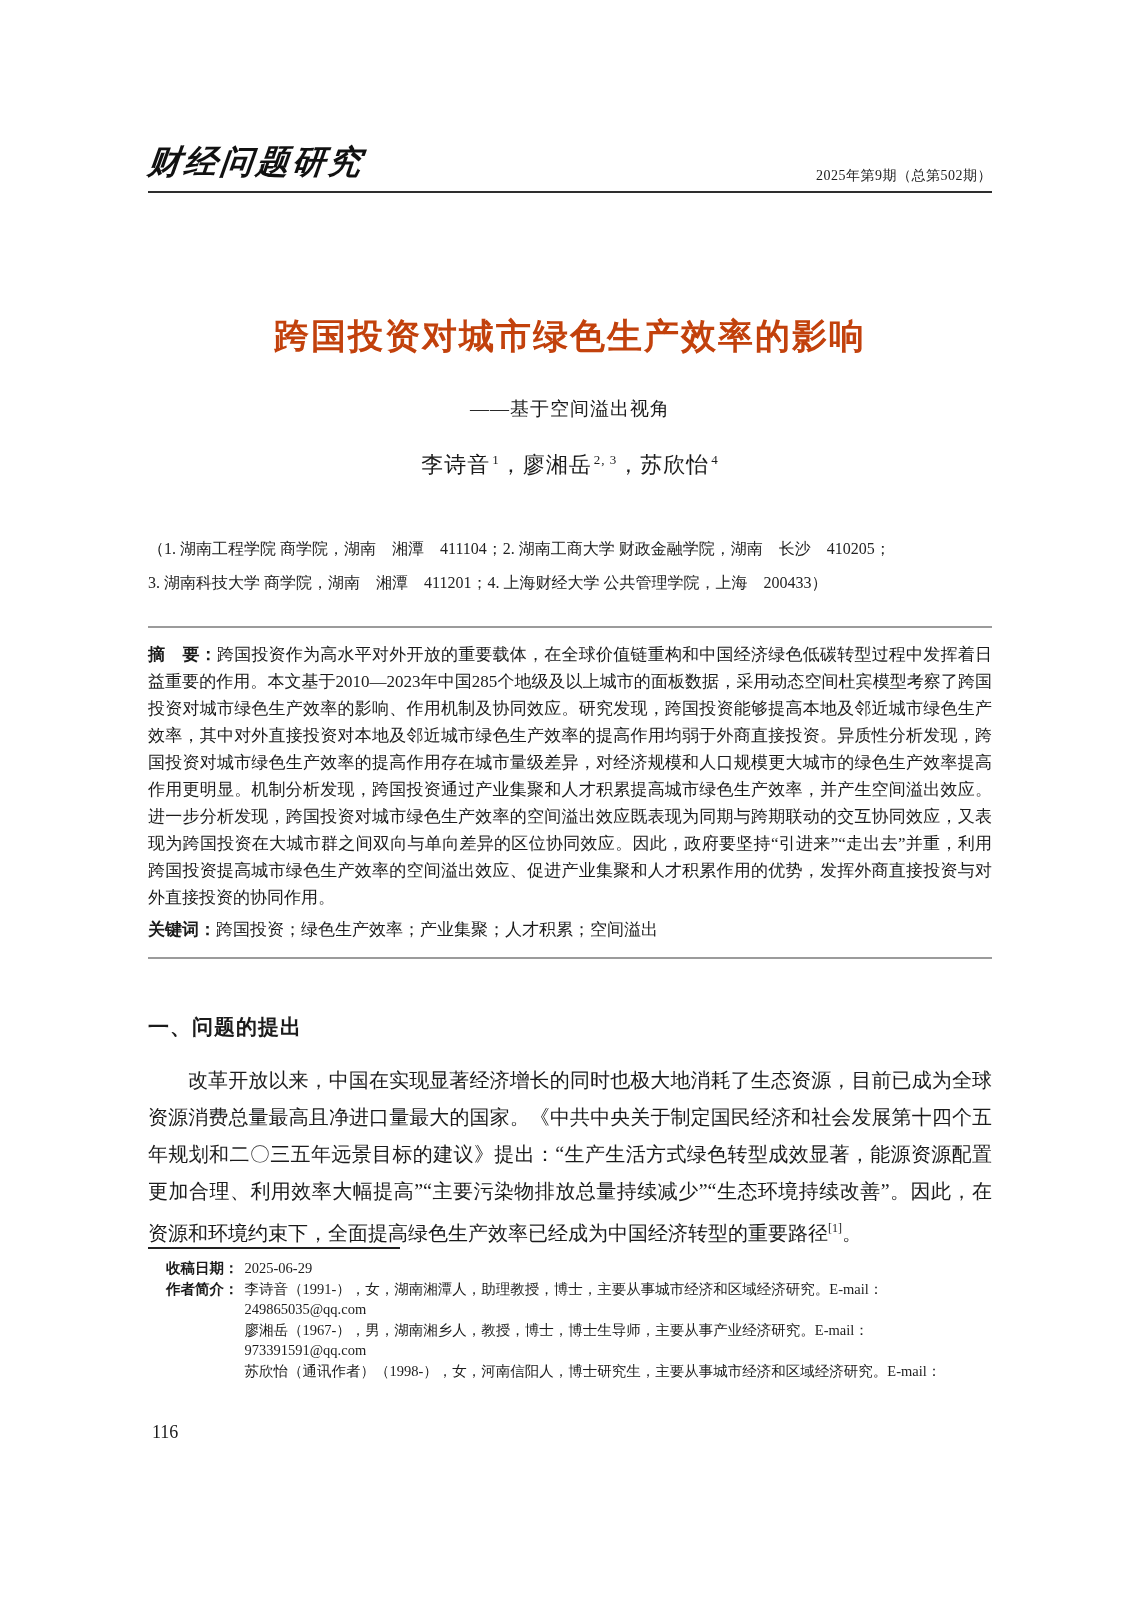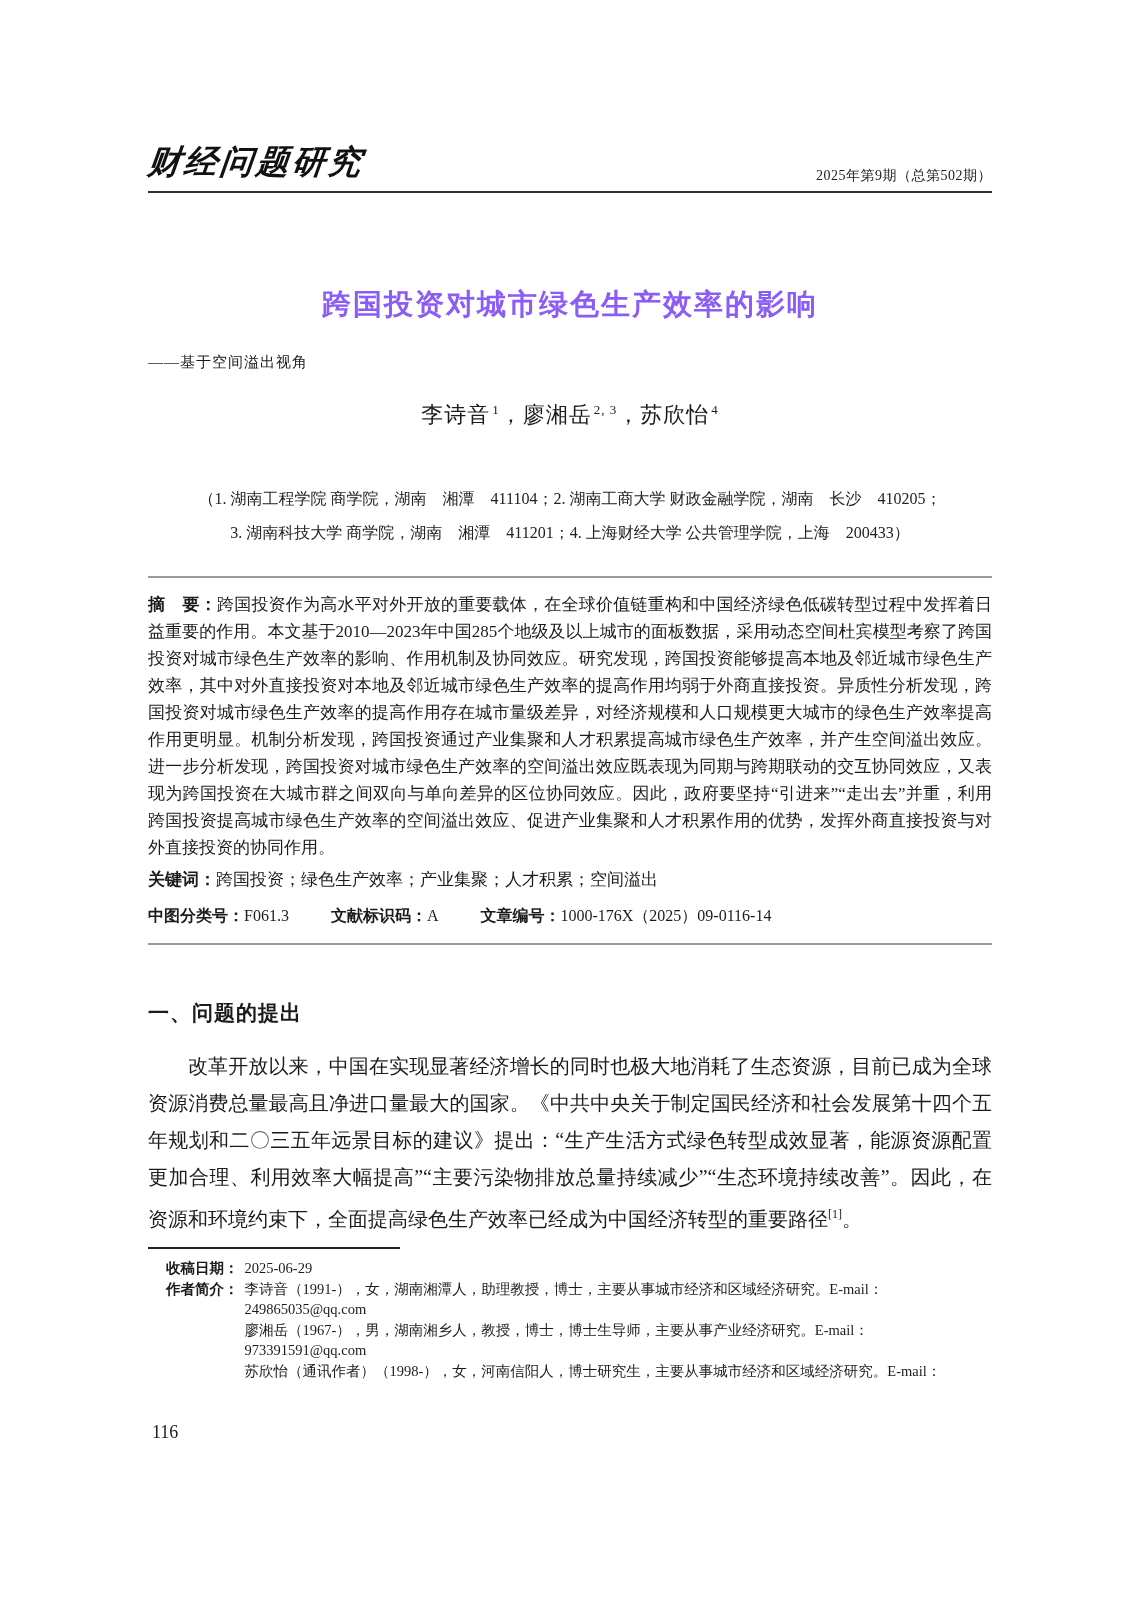--- a/index.html
+++ b/index.html
@@ -29,43 +29,43 @@
     font-weight: 900;
     font-style: italic;
     font-size: 33px;
     letter-spacing: 3px;
     transform: skewX(-6deg);
     color: #111;
   }
   .issue-info { font-size: 14px; letter-spacing: 0.5px; }
   
   .article-title {
-    margin-top: 92px;
+    margin-top: 120px;
     text-align: center;
     font-family: "Liberation Sans", "DejaVu Sans", sans-serif;
     font-weight: 700;
-    font-size: 29px;
+    font-size: 35px;
     letter-spacing: 2px;
-    color: #8b5cf6;
+    color: #c2410c;
   }
   .article-subtitle {
-    margin-top: 28px;
-    font-size: 15px;
+    margin-top: 36px;
+    text-align: center;
+    font-size: 19px;
     letter-spacing: 1px;
   }
   .authors-line {
     margin-top: 28px;
     text-align: center;
     font-size: 22px;
     letter-spacing: 1px;
   }
   .authors-line sup { font-size: 13px; margin-left: 2px; }
   .affiliations {
     margin-top: 52px;
-    text-align: center;
     font-size: 16px;
     line-height: 34px;
     color: #222;
   }
   
   .abstract-block {
     margin-top: 26px;
     border-top: 2px solid #9b9b9b;
     border-bottom: 2px solid #9b9b9b;
     padding: 13px 0 14px;
@@ -164,25 +164,20 @@
     <div>（1. 湖南工程学院 商学院，湖南　湘潭　411104；2. 湖南工商大学 财政金融学院，湖南　长沙　410205；</div>
     <div>3. 湖南科技大学 商学院，湖南　湘潭　411201；4. 上海财经大学 公共管理学院，上海　200433）</div>
   </div>
 
   <div class="abstract-block">
     <div class="abstract-text">
       <span class="inline-label">摘　要：</span><span>跨国投资作为高水平对外开放的重要载体，在全球价值链重构和中国经济绿色低碳转型过程中发挥着日益重要的作用。本文基于2010—2023年中国285个地级及以上城市的面板数据，采用动态空间杜宾模型考察了跨国投资对城市绿色生产效率的影响、作用机制及协同效应。研究发现，跨国投资能够提高本地及邻近城市绿色生产效率，其中对外直接投资对本地及邻近城市绿色生产效率的提高作用均弱于外商直接投资。异质性分析发现，跨国投资对城市绿色生产效率的提高作用存在城市量级差异，对经济规模和人口规模更大城市的绿色生产效率提高作用更明显。机制分析发现，跨国投资通过产业集聚和人才积累提高城市绿色生产效率，并产生空间溢出效应。进一步分析发现，跨国投资对城市绿色生产效率的空间溢出效应既表现为同期与跨期联动的交互协同效应，又表现为跨国投资在大城市群之间双向与单向差异的区位协同效应。因此，政府要坚持“引进来”“走出去”并重，利用跨国投资提高城市绿色生产效率的空间溢出效应、促进产业集聚和人才积累作用的优势，发挥外商直接投资与对外直接投资的协同作用。</span>
     </div>
     <div class="keywords-row">
       <span class="inline-label">关键词：</span><span>跨国投资；绿色生产效率；产业集聚；人才积累；空间溢出</span>
-    </div>
-    <div class="meta-row">
-      <span class="meta-pair"><span class="inline-label">中图分类号：</span><span>F061.3</span></span>
-      <span class="meta-pair"><span class="inline-label">文献标识码：</span><span>A</span></span>
-      <span class="meta-pair"><span class="inline-label">文章编号：</span><span>1000-176X（2025）09-0116-14</span></span>
     </div>
   </div>
 
   <h2 class="section-heading">一、问题的提出</h2>
 
   <p class="body-paragraph">
     <span>改革开放以来，中国在实现显著经济增长的同时也极大地消耗了生态资源，目前已成为全球资源消费总量最高且净进口量最大的国家。《中共中央关于制定国民经济和社会发展第十四个五年规划和二〇三五年远景目标的建议》提出：“生产生活方式绿色转型成效显著，能源资源配置更加合理、利用效率大幅提高”“主要污染物排放总量持续减少”“生态环境持续改善”。因此，在资源和环境约束下，全面提高绿色生产效率已经成为中国经济转型的重要路径</span><sup>[1]</sup><span>。</span>
   </p>
 
   <div class="footnote-block">

